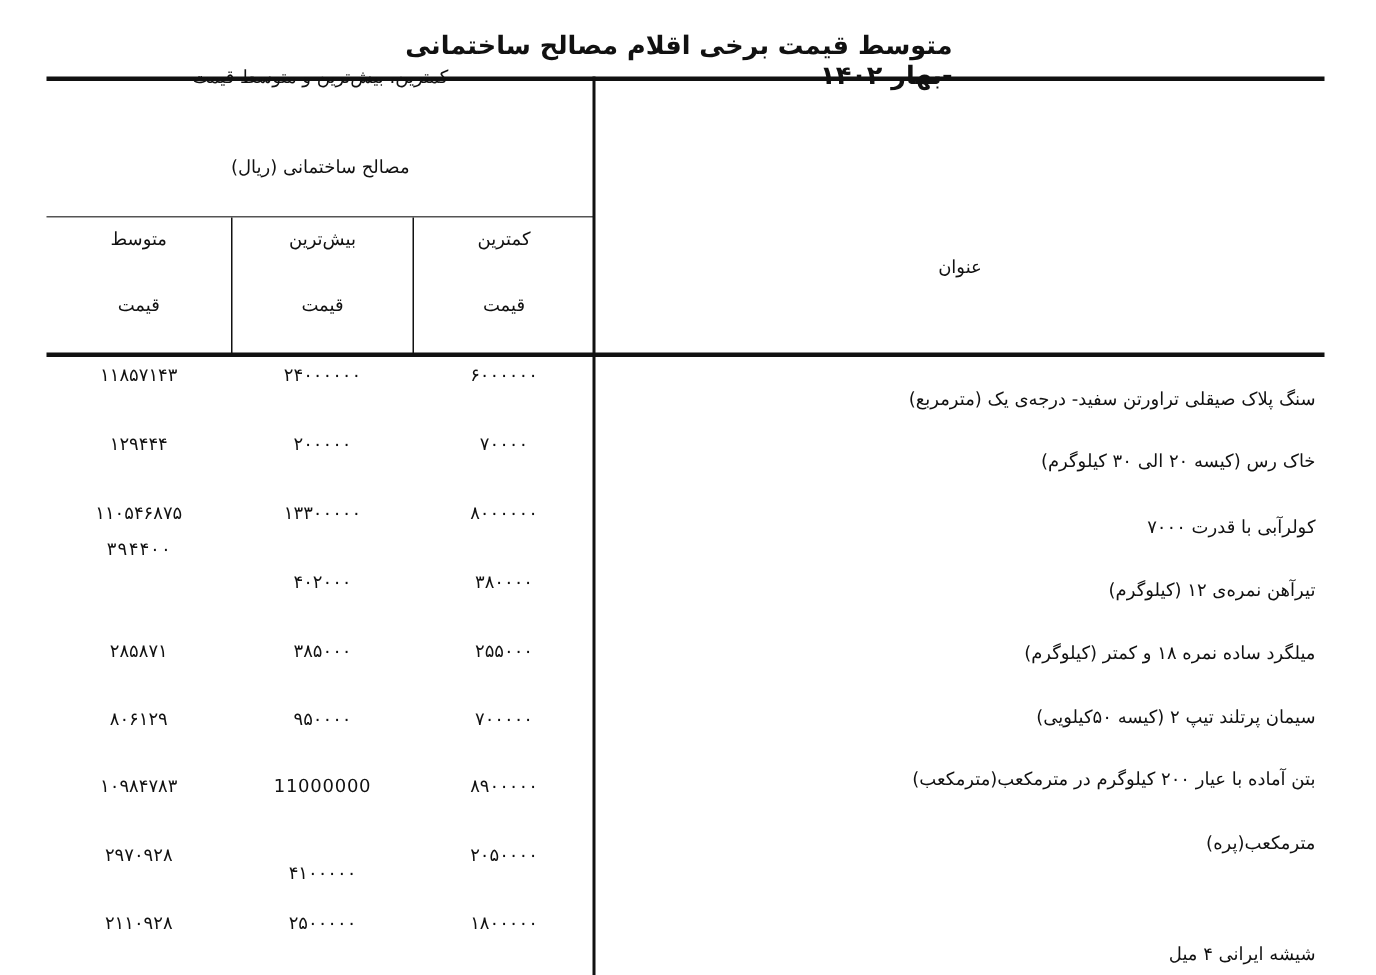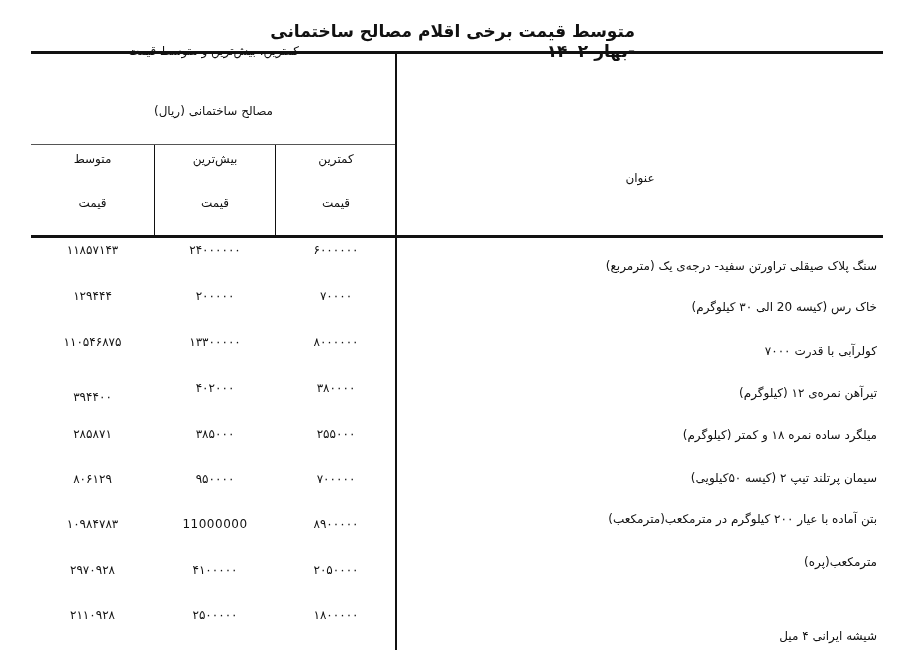--- a/index.html
+++ b/index.html
@@ -37,30 +37,30 @@
 <div>
   <div class="num" style="left:31px; width:123px; top:243px;">۱۱۸۵۷۱۴۳</div>
   <div class="num" style="left:155px; width:120px; top:243px;">۲۴۰۰۰۰۰۰</div>
   <div class="num" style="left:276px; width:120px; top:243px;">۶۰۰۰۰۰۰</div>
   <div class="rowtitle" style="top:259px;">سنگ پلاک صیقلی تراورتن سفید- درجه‌ی یک (مترمربع)</div>
 </div>
 <div>
   <div class="num" style="left:31px; width:123px; top:289px;">۱۲۹۴۴۴</div>
   <div class="num" style="left:155px; width:120px; top:289px;">۲۰۰۰۰۰</div>
   <div class="num" style="left:276px; width:120px; top:289px;">۷۰۰۰۰</div>
-  <div class="rowtitle" style="top:300px;">خاک رس (کیسه 20 الی ۳۰ کیلوگرم)</div>
+  <div class="rowtitle" style="top:300px;">خاک رس (کیسه ۲۰ الی ۳۰ کیلوگرم)</div>
 </div>
 <div>
   <div class="num" style="left:31px; width:123px; top:335px;">۱۱۰۵۴۶۸۷۵</div>
   <div class="num" style="left:155px; width:120px; top:335px;">۱۳۳۰۰۰۰۰</div>
   <div class="num" style="left:276px; width:120px; top:335px;">۸۰۰۰۰۰۰</div>
   <div class="rowtitle" style="top:344px;margin-left:16px;">کولرآبی با قدرت ۷۰۰۰</div>
 </div>
 <div>
-  <div class="num" style="left:31px; width:123px; top:390px;">۳۹۴۴۰۰</div>
+  <div class="num" style="left:31px; width:123px; top:359px;font-family:Liberation Mono, monospace;">۳۹۴۴۰۰</div>
   <div class="num" style="left:155px; width:120px; top:381px;">۴۰۲۰۰۰</div>
   <div class="num" style="left:276px; width:120px; top:381px;">۳۸۰۰۰۰</div>
   <div class="rowtitle" style="top:386px;">تیرآهن نمره‌ی ۱۲ (کیلوگرم)</div>
 </div>
 <div>
   <div class="num" style="left:31px; width:123px; top:427px;">۲۸۵۸۷۱</div>
   <div class="num" style="left:155px; width:120px; top:427px;">۳۸۵۰۰۰</div>
   <div class="num" style="left:276px; width:120px; top:427px;">۲۵۵۰۰۰</div>
   <div class="rowtitle" style="top:428px;">میلگرد ساده نمره ۱۸ و کمتر (کیلوگرم)</div>
 </div>
@@ -71,21 +71,21 @@
   <div class="rowtitle" style="top:471px;">سیمان پرتلند تیپ ۲ (کیسه ۵۰کیلویی)</div>
 </div>
 <div>
   <div class="num" style="left:31px; width:123px; top:517px;">۱۰۹۸۴۷۸۳</div>
   <div class="num" style="left:155px; width:120px; top:517px;">11000000</div>
   <div class="num" style="left:276px; width:120px; top:517px;">۸۹۰۰۰۰۰</div>
   <div class="rowtitle" style="top:512px;">بتن آماده با عیار ۲۰۰ کیلوگرم در مترمکعب(مترمکعب)</div>
 </div>
 <div>
   <div class="num" style="left:31px; width:123px; top:563px;">۲۹۷۰۹۲۸</div>
-  <div class="num" style="left:155px; width:120px; top:563px;">۴۱۰۰۰۰۰</div>
+  <div class="num" style="left:155px; width:120px; top:575px;">۴۱۰۰۰۰۰</div>
   <div class="num" style="left:276px; width:120px; top:563px;">۲۰۵۰۰۰۰</div>
   <div class="rowtitle" style="top:555px;">مترمکعب(پره)</div>
 </div>
 <div>
   <div class="num" style="left:31px; width:123px; top:608px;">۲۱۱۰۹۲۸</div>
   <div class="num" style="left:155px; width:120px; top:608px;">۲۵۰۰۰۰۰</div>
   <div class="num" style="left:276px; width:120px; top:608px;">۱۸۰۰۰۰۰</div>
   <div class="rowtitle" style="top:597px;margin-top:32px;">شیشه ایرانی ۴ میل</div>
 </div>
 

